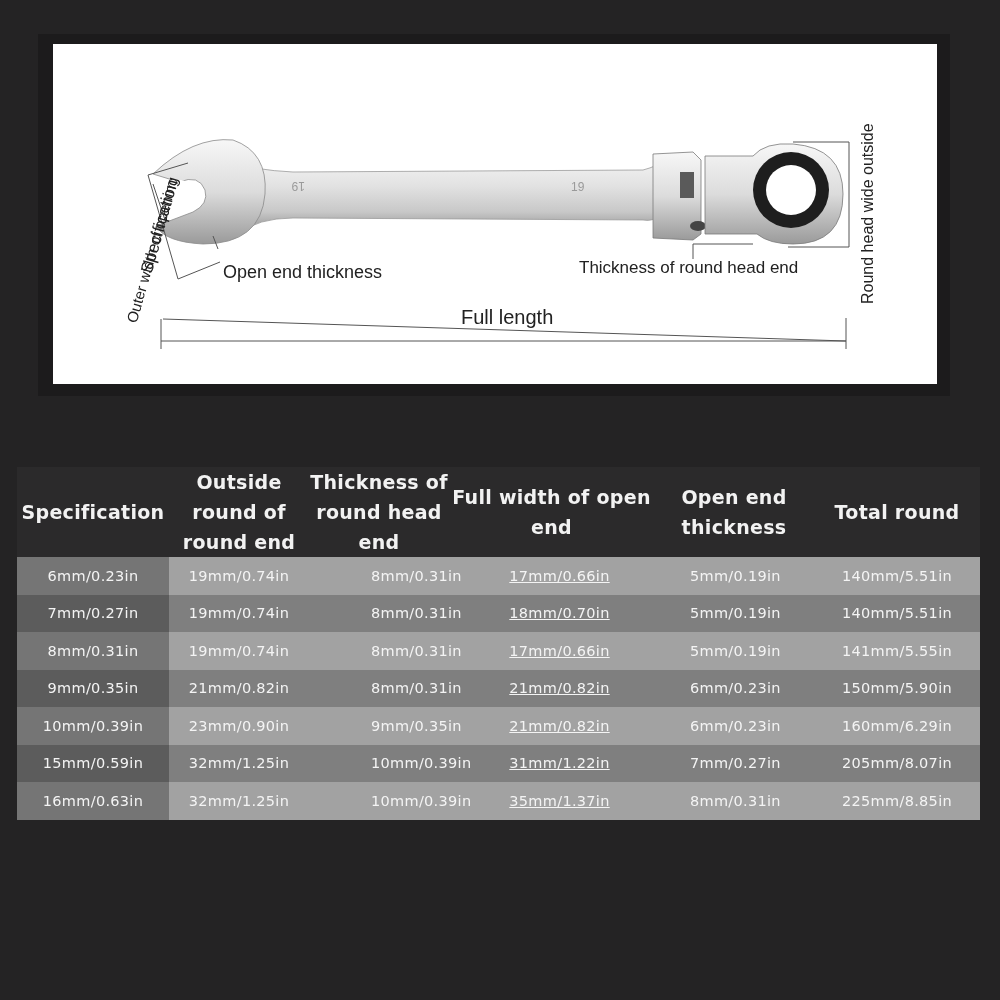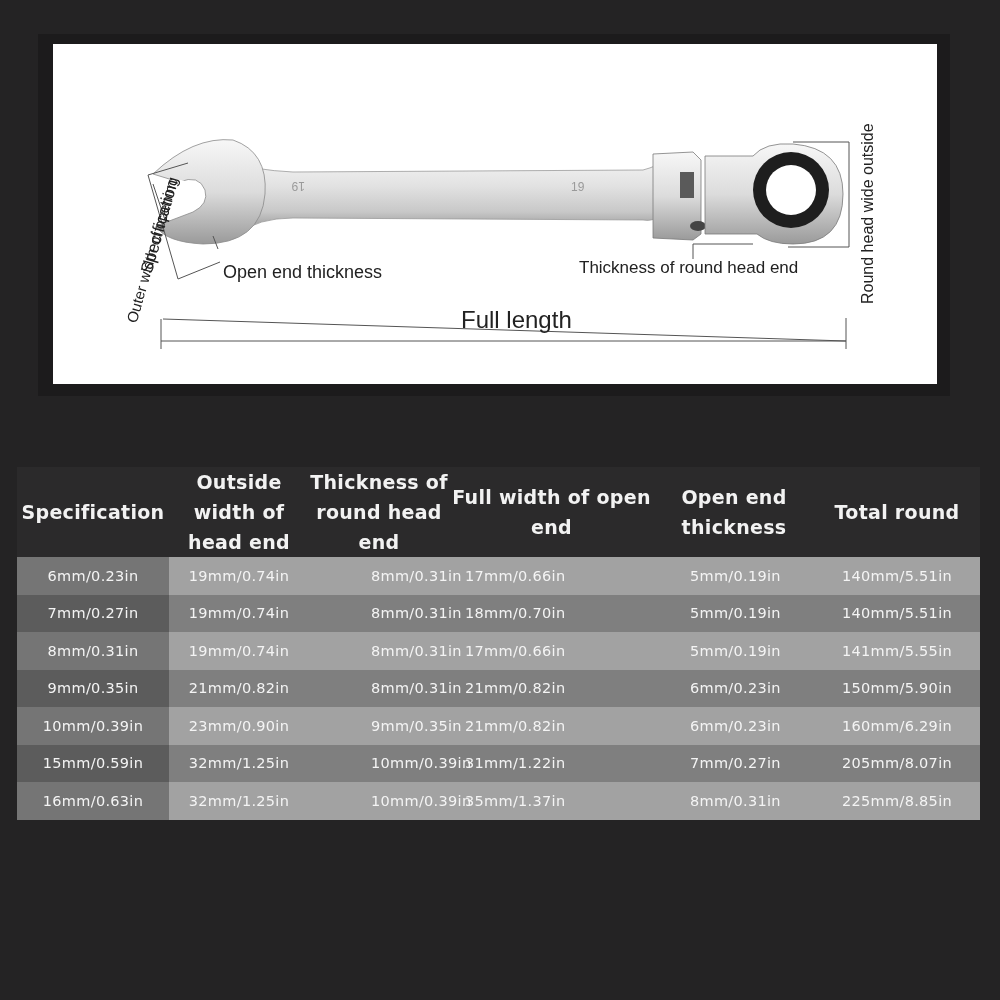--- a/index.html
+++ b/index.html
@@ -12,21 +12,21 @@
   }
   .diagram-panel {
     position:absolute; left:53px; top:44px; width:884px; height:340px; background:#ffffff;
   }
   .diagram-panel svg { position:absolute; left:0; top:0; }
   .lbl {
     position:absolute; color:#222; font-family:"Liberation Sans", sans-serif; white-space:nowrap;
   }
   .lbl-open-thick { left:170px; top:218px; font-size:18px; }
   .lbl-round-thick { left:526px; top:214px; font-size:17px; }
-  .lbl-full { left:408px; top:262px; font-size:24px; }
+  .lbl-full { left:408px; top:262px; font-size:20px; }
   .lbl-spec {
     left:60px; top:168px; font-size:17px; transform-origin:0 0;
     transform:translate(24px,58px) rotate(-74deg);
   }
   .lbl-outer {
     left:30px; top:180px; font-size:15px; transform-origin:0 0;
     transform:translate(40px,96px) rotate(-74deg);
   }
   .lbl-roundwide {
     left:806px; top:260px; font-size:16px; transform-origin:0 0; transform:rotate(-90deg);
@@ -44,21 +44,21 @@
   .spec-table td {
     height:37.5px; padding:0; text-align:center; color:#f4f4f4; font-size:14.5px;
     font-family:"DejaVu Sans", sans-serif; letter-spacing:0.3px;
   }
   .spec-table tr.odd td { background:#a2a2a2; }
   .spec-table tr.even td { background:#7f7f7f; }
   .spec-table tr.odd td.first { background:#757575; }
   .spec-table tr.even td.first { background:#5c5c5c; }
   .spec-table td.c1 { text-align:center; }
   .spec-table td.c3 { text-align:left; padding-left:62px; }
-  .spec-table td.c4 { text-align:left; padding-left:16px; }
+  .spec-table td.c4 { text-align:center; padding-left:16px;text-decoration:underline; }
   .spec-table td.c5 { text-align:left; padding-left:36px; }
 </style>
 </head>
 <body>
 
 <div class="diagram-frame"></div>
 <div class="diagram-panel">
   <svg width="884" height="340" viewBox="0 0 884 340">
     <defs>
       <linearGradient id="chrome" x1="0" y1="0" x2="0" y2="1">
@@ -121,21 +121,21 @@
     <col style="width:152px">
       <col style="width:140px">
       <col style="width:140px">
     <col style="width:205px">
       <col style="width:160px">
       <col style="width:166px">
   </colgroup>
   <thead>
     <tr>
       <th>Specification</th>
-      <th>Outside width of head end</th>
+      <th>Outside round of round end</th>
       <th>Thickness of round head end</th>
       <th>Full width of open end</th>
       <th>Open end thickness</th>
       <th>Total round</th>
     </tr>
   </thead>
   <tbody id="tbody">
       <tr class="odd">
         <td class="first c1">6mm/0.23in</td>
         <td class="c2">19mm/0.74in</td>

